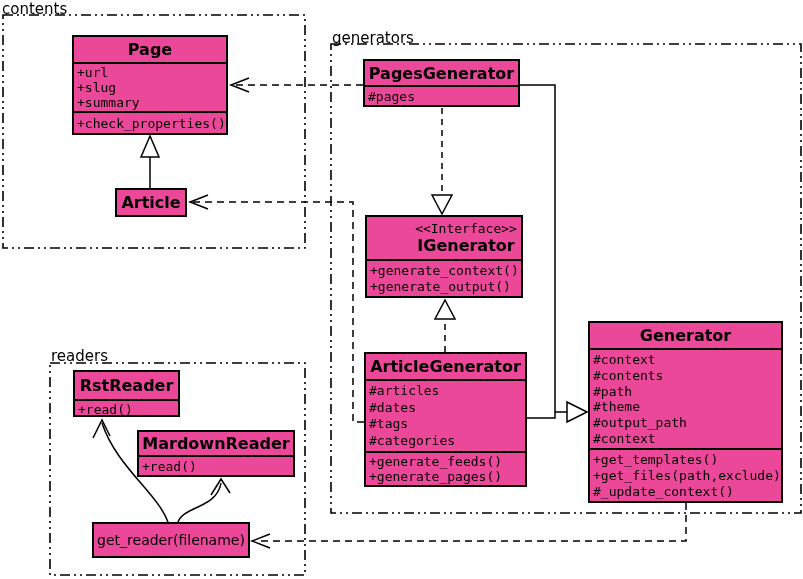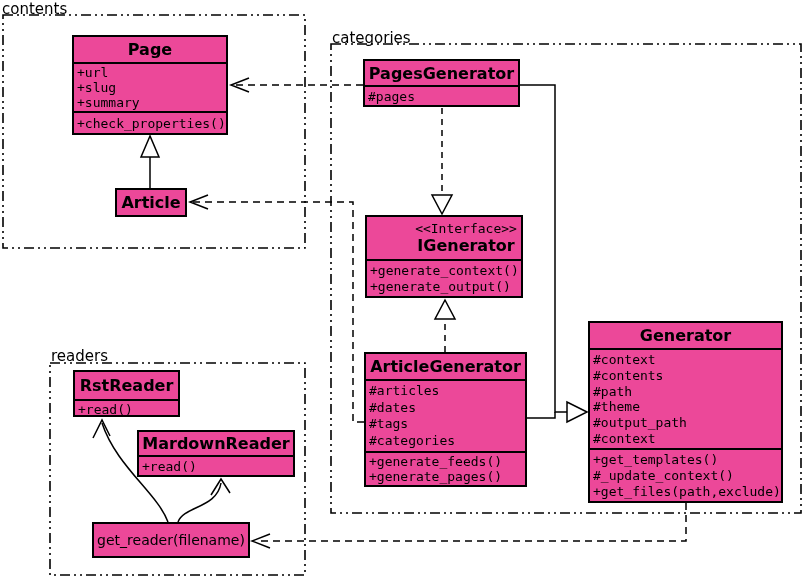--- a/index.html
+++ b/index.html
@@ -81,21 +81,21 @@
 
       
       <g stroke-width="1.5">
         <path d="M178,522 C184,506 217,508 221,483"></path>
         <path d="M211,495 L221,479 L230,493"></path>
       </g>
     </g>
   </svg>
 
   <div class="pkg-label" style="left:2px;top:0px;">contents</div>
-  <div class="pkg-label" style="left:332px;top:29px;">categories</div>
+  <div class="pkg-label" style="left:332px;top:29px;">generators</div>
   <div class="pkg-label" style="left:51px;top:347px;">readers</div>
 
   <div class="uml-class" style="left:72px;top:35px;width:156px;height:100px;">
     <div class="uml-title" style="height:25px;">Page</div>
     <div class="uml-sec" style="height:49px;">
       <div class="uml-row">+url</div>
       <div class="uml-row">+slug</div>
       <div class="uml-row">+summary</div>
     </div>
     <div class="uml-sec" style="height:22px;">
@@ -144,22 +144,22 @@
     <div class="uml-sec" style="height:100px;">
       <div class="uml-row">#context</div>
       <div class="uml-row">#contents</div>
       <div class="uml-row">#path</div>
       <div class="uml-row">#theme</div>
       <div class="uml-row">#output_path</div>
       <div class="uml-row">#context</div>
     </div>
     <div class="uml-sec" style="height:53px;">
       <div class="uml-row">+get_templates()</div>
+      <div class="uml-row">+get_files(path,exclude)</div>
       <div class="uml-row">#_update_context()</div>
-      <div class="uml-row">+get_files(path,exclude)</div>
     </div>
   </div>
 
   <div class="uml-class" style="left:73px;top:370px;width:107px;height:47px;">
     <div class="uml-title" style="height:36px;text-align:center;">RstReader</div>
     <div class="uml-sec" style="height:20px;">
       <div class="uml-row">+read()</div>
     </div>
   </div>
 

